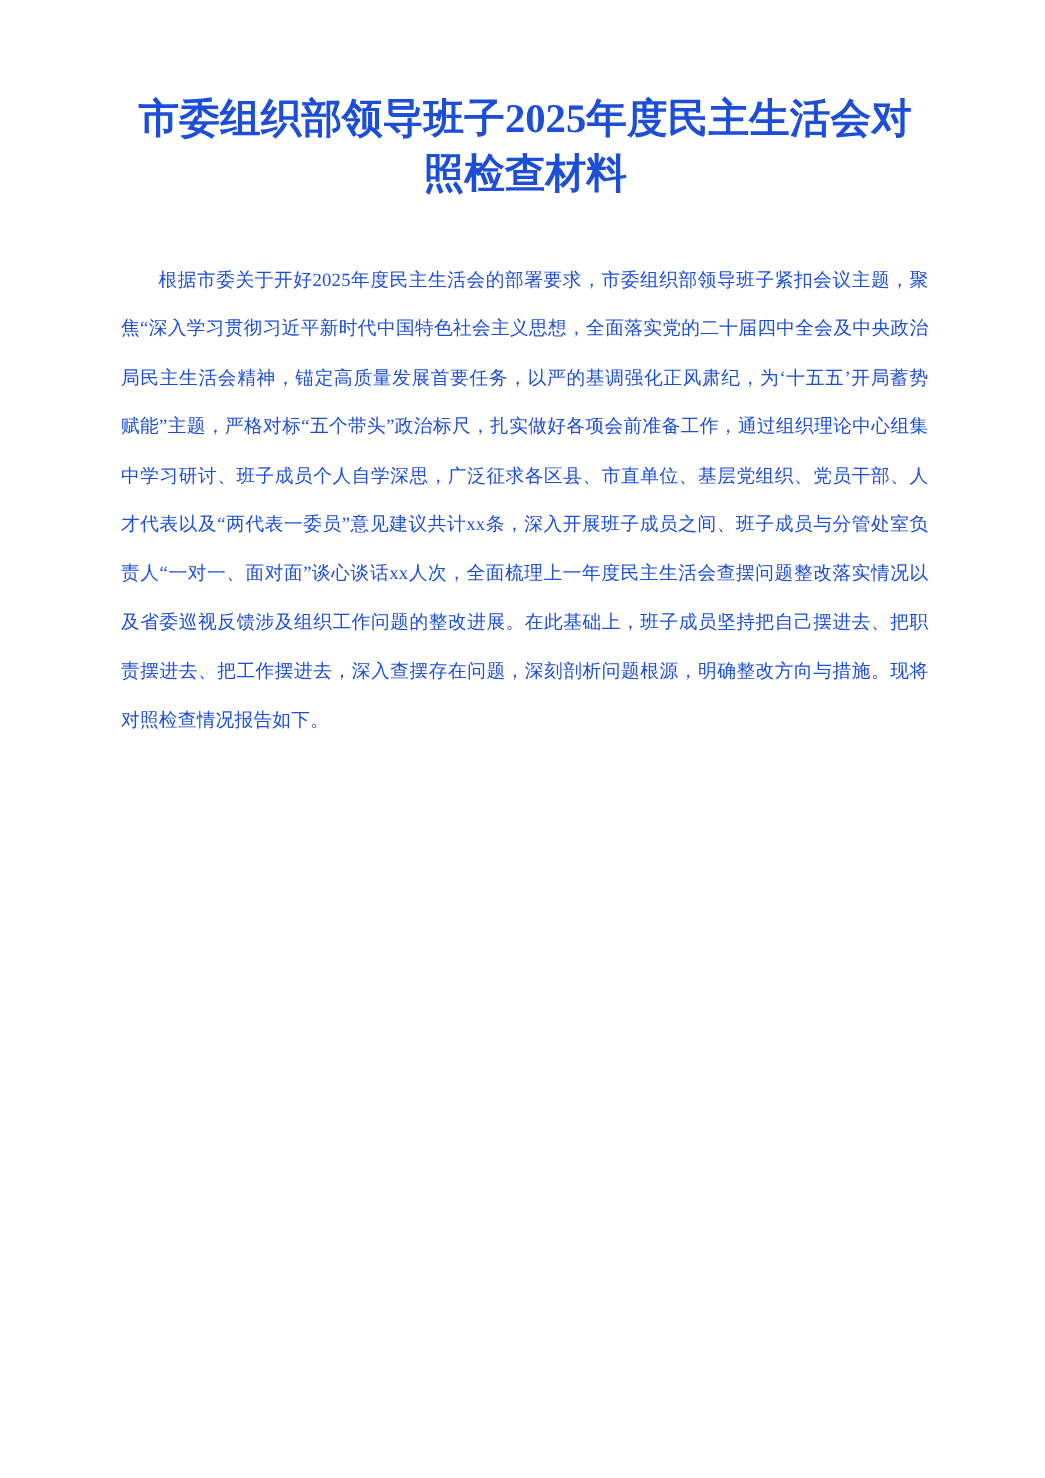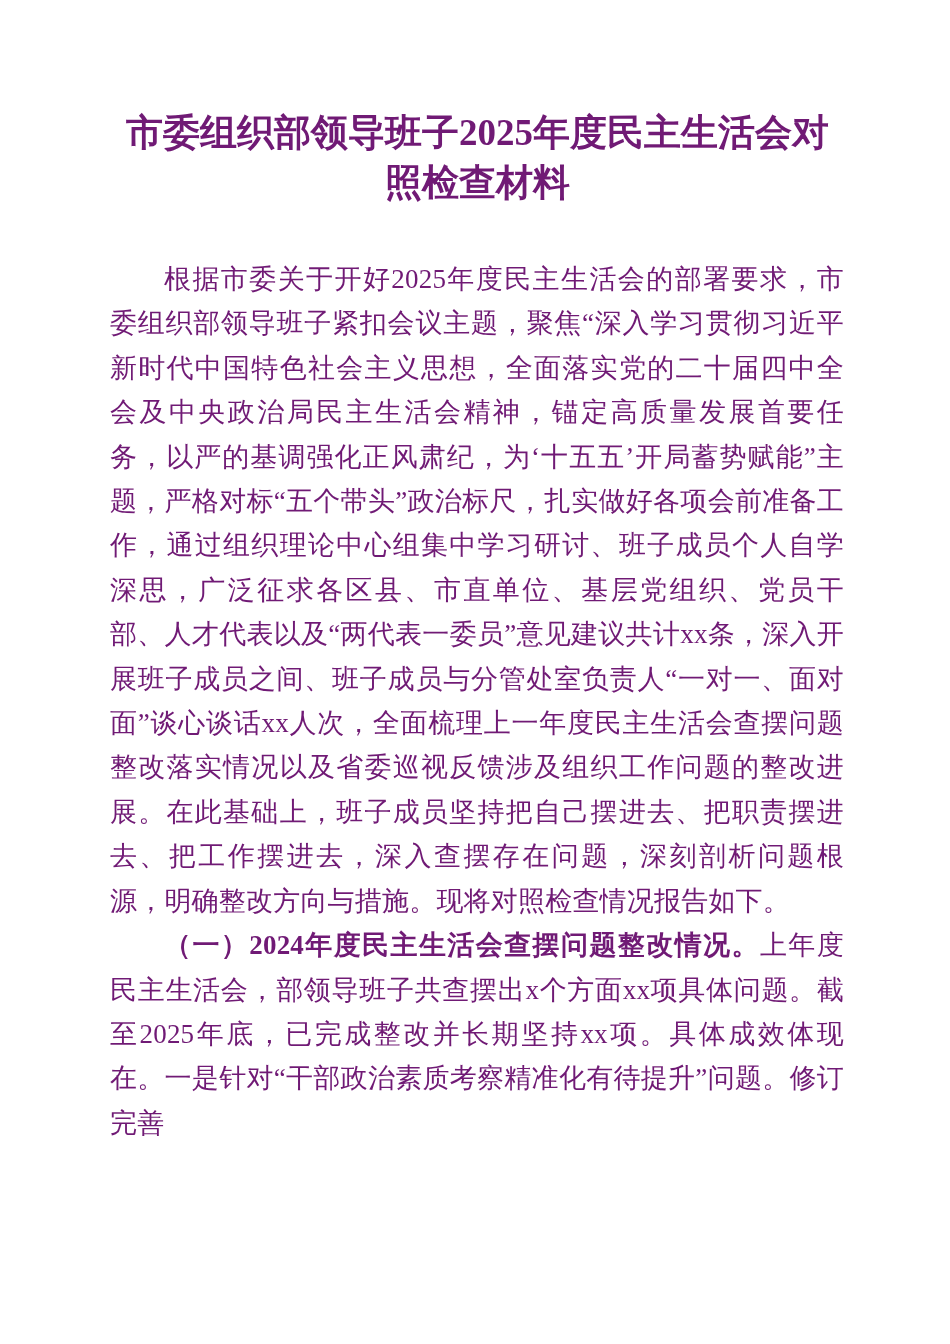--- a/index.html
+++ b/index.html
@@ -6,41 +6,41 @@
     margin: 0;
     padding: 0;
     background: #ffffff;
   }
   .page {
     position: relative;
     width: 950px;
     height: 1344px;
     box-sizing: border-box;
     background: #ffffff;
-    color: #701a75;
-    padding: 108px 106px 0 110px;
+    color: #1d4ed8;
+    padding: 84px 106px 0 110px;
     overflow: hidden;
     font-family: "Liberation Serif", "DejaVu Serif", serif;
   }
   .doc-title {
     width: 735px;
     margin: 0 auto;
     font-size: 37px;
     line-height: 50px;
     font-weight: 700;
     text-align: center;
     letter-spacing: 0;
     font-family: "Liberation Serif", "DejaVu Serif", serif;
   }
   .text-block {
     margin-top: 49px;
   }
   .body-para {
     margin: 0;
-    font-size: 27px;
+    font-size: 17px;
     line-height: 44.4px;
     letter-spacing: 0.2px;
     text-align: justify;
     text-align-last: left;
     text-indent: 2em;
     font-family: "Liberation Serif", "DejaVu Serif", serif;
   }
   .section-heading {
     margin: 0;
     font-size: 27px;
@@ -58,15 +58,14 @@
 </head>
 <body>
 
 <div class="page">
   <h1 class="doc-title">市委组织部领导班子2025年度民主生活会对照检查材料</h1>
 
   <div class="text-block">
     <p class="body-para">根据市委关于开好2025年度民主生活会的部署要求，市委组织部领导班子紧扣会议主题，聚焦“深入学习贯彻习近平新时代中国特色社会主义思想，全面落实党的二十届四中全会及中央政治局民主生活会精神，锚定高质量发展首要任务，以严的基调强化正风肃纪，为‘十五五’开局蓄势赋能”主题，严格对标“五个带头”政治标尺，扎实做好各项会前准备工作，通过组织理论中心组集中学习研讨、班子成员个人自学深思，广泛征求各区县、市直单位、基层党组织、党员干部、人才代表以及“两代表一委员”意见建议共计xx条，深入开展班子成员之间、班子成员与分管处室负责人“一对一、面对面”谈心谈话xx人次，全面梳理上一年度民主生活会查摆问题整改落实情况以及省委巡视反馈涉及组织工作问题的整改进展。在此基础上，班子成员坚持把自己摆进去、把职责摆进去、把工作摆进去，深入查摆存在问题，深刻剖析问题根源，明确整改方向与措施。现将对照检查情况报告如下。</p>
 
 
-    <p class="body-para"><span class="para-lead">（一）2024年度民主生活会查摆问题整改情况。</span><span>上年度民主生活会，部领导班子共查摆出x个方面xx项具体问题。截至2025年底，已完成整改并长期坚持xx项。具体成效体现在。一是针对“干部政治素质考察精准化有待提升”问题。修订完善</span></p>
   </div>
 </div>
 
 </body></html>

